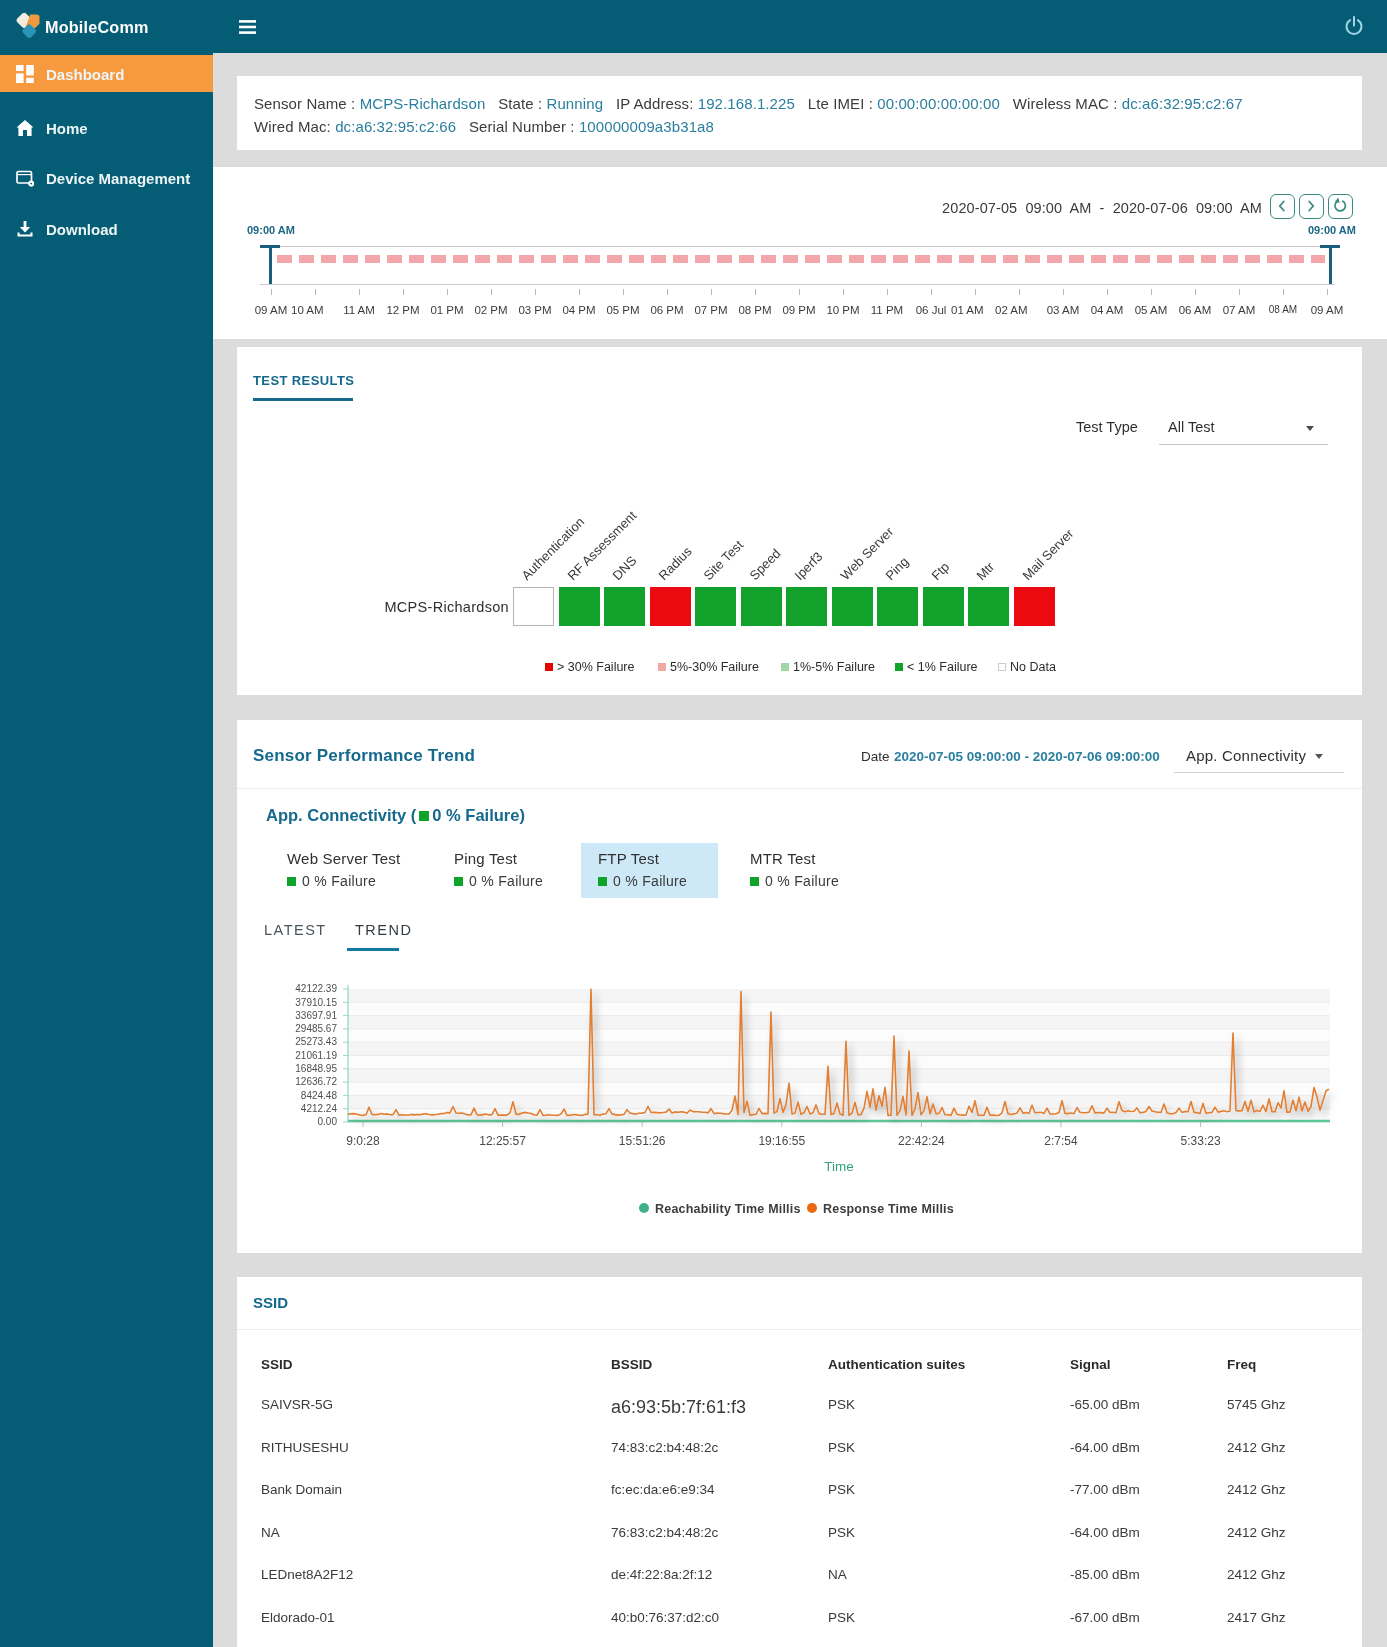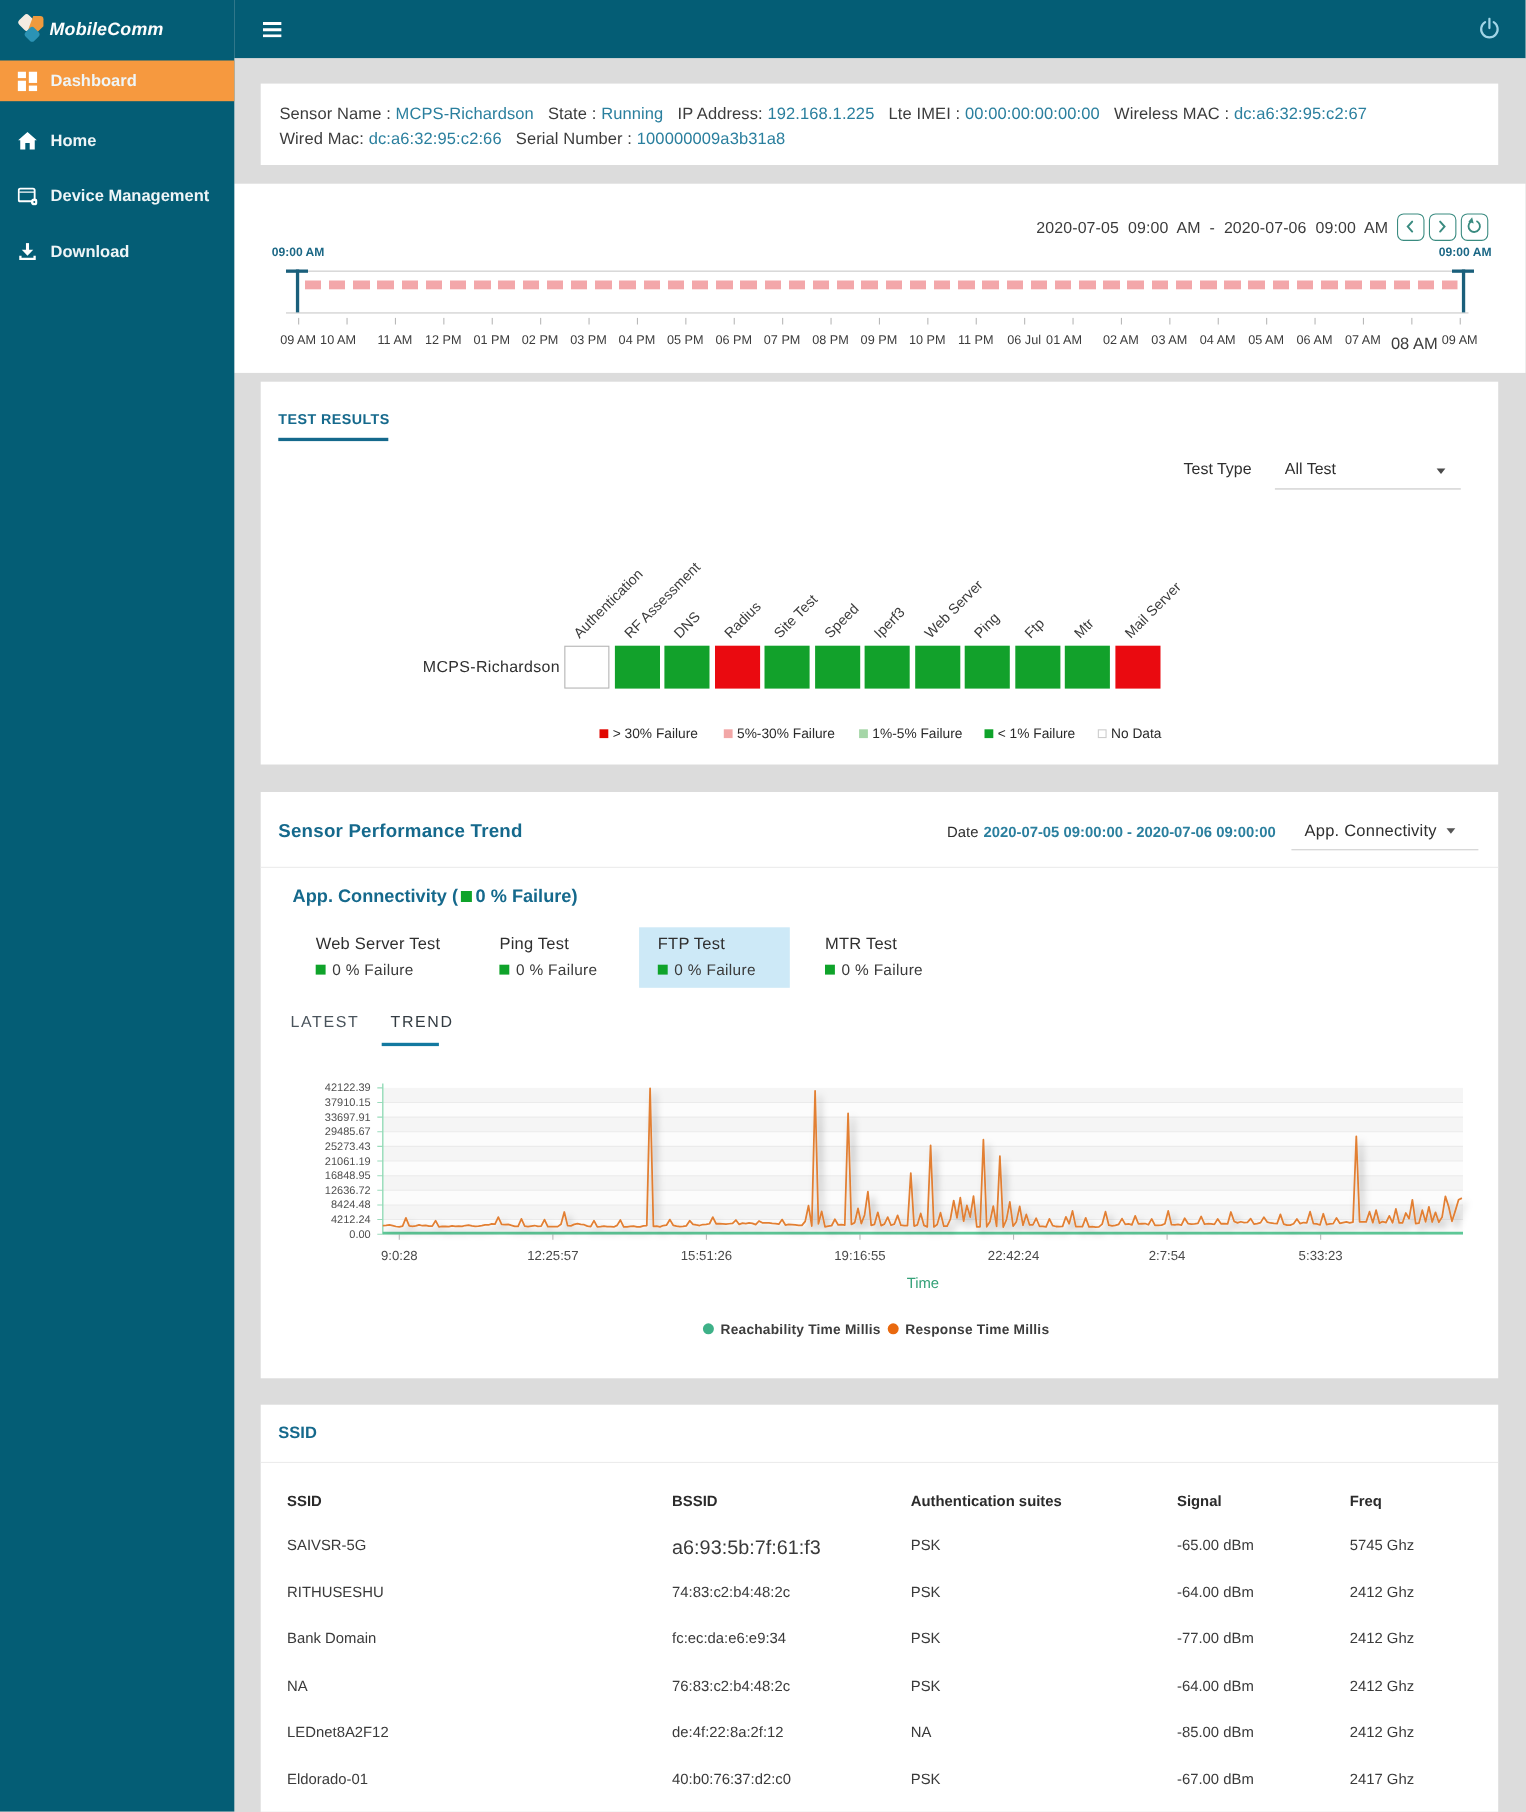--- a/index.html
+++ b/index.html
@@ -1,21 +1,21 @@
 <!DOCTYPE html>
 <html><head><meta charset="utf-8"><style>
 * { margin:0; padding:0; box-sizing:border-box; }
 html,body { width:1387px; height:1647px; overflow:hidden; }
 body { font-family:"Liberation Sans", sans-serif; background:#dcdcdc; position:relative; }
 .abs { position:absolute; }
 .sidebar { position:absolute; left:0; top:0; width:213px; height:1647px; background:#045d75; z-index:5; }
 .topbar { position:absolute; left:213px; top:0; width:1174px; height:53px; background:#045d75; }
 .main { position:absolute; left:213px; top:53px; width:1174px; height:1594px; background:#dcdcdc; }
 .card { position:absolute; background:#fff; }
-.logo-txt { position:absolute; left:45px; top:18px; color:#fdfdfd; font-size:16.2px; font-weight:bold; letter-spacing:.2px;font-style:italic; }
+.logo-txt { position:absolute; left:45px; top:18px; color:#fdfdfd; font-size:16.2px; font-weight:bold; letter-spacing:.2px; }
 .menu-item { position:absolute; left:0; width:213px; height:37px; color:#eef5f7; font-size:15px; font-weight:bold; }
 .menu-item .mi-label { position:absolute; left:46px; top:50%; transform:translateY(-50%); }
 .menu-item .mi-icon { position:absolute; left:16px; top:50%; transform:translateY(-50%); width:18px; height:18px; }
 .tealtxt { color:#2a7f9e; }
 .hdr { color:#15698c; font-weight:bold; }
 </style></head>
 <body>
 
 <div class="sidebar">
   <svg class="abs" style="left:15px;top:11px" width="30" height="32" viewBox="0 0 30 32">
@@ -155,27 +155,27 @@
       <div class="abs" style="left:342px;top:137px;width:48px;text-align:center;font-size:11.5px;color:#3c3c3c">04 PM</div>
       <div class="abs" style="left:386px;top:137px;width:48px;text-align:center;font-size:11.5px;color:#3c3c3c">05 PM</div>
       <div class="abs" style="left:430px;top:137px;width:48px;text-align:center;font-size:11.5px;color:#3c3c3c">06 PM</div>
       <div class="abs" style="left:474px;top:137px;width:48px;text-align:center;font-size:11.5px;color:#3c3c3c">07 PM</div>
       <div class="abs" style="left:518px;top:137px;width:48px;text-align:center;font-size:11.5px;color:#3c3c3c">08 PM</div>
       <div class="abs" style="left:562px;top:137px;width:48px;text-align:center;font-size:11.5px;color:#3c3c3c">09 PM</div>
       <div class="abs" style="left:606px;top:137px;width:48px;text-align:center;font-size:11.5px;color:#3c3c3c">10 PM</div>
       <div class="abs" style="left:650px;top:137px;width:48px;text-align:center;font-size:11.5px;color:#3c3c3c">11 PM</div>
       <div class="abs" style="left:694px;top:137px;width:48px;text-align:center;font-size:11.5px;color:#3c3c3c">06 Jul</div>
       <div class="abs" style="left:738px;top:137px;width:48px;text-align:left;font-size:11.5px;color:#3c3c3c">01 AM</div>
-      <div class="abs" style="left:782px;top:137px;width:48px;text-align:center;font-size:11.5px;color:#3c3c3c">02 AM</div>
+      <div class="abs" style="left:782px;top:137px;width:48px;font-size:11.5px;color:#3c3c3c">02 AM</div>
       <div class="abs" style="left:826px;top:137px;width:48px;text-align:center;font-size:11.5px;color:#3c3c3c">03 AM</div>
       <div class="abs" style="left:870px;top:137px;width:48px;text-align:center;font-size:11.5px;color:#3c3c3c">04 AM</div>
       <div class="abs" style="left:914px;top:137px;width:48px;text-align:center;font-size:11.5px;color:#3c3c3c">05 AM</div>
       <div class="abs" style="left:958px;top:137px;width:48px;text-align:center;font-size:11.5px;color:#3c3c3c">06 AM</div>
       <div class="abs" style="left:1002px;top:137px;width:48px;text-align:center;font-size:11.5px;color:#3c3c3c">07 AM</div>
-      <div class="abs" style="left:1046px;top:137px;width:48px;text-align:right;font-size:15px;color:#3c3c3c">08 AM</div>
+      <div class="abs" style="left:1046px;top:137px;width:48px;text-align:center;font-size:10px;color:#3c3c3c">08 AM</div>
       <div class="abs" style="left:1090px;top:137px;width:48px;text-align:center;font-size:11.5px;color:#3c3c3c">09 AM</div>
 </div>
 
 <div class="card" style="left:24px;top:294px;width:1125px;height:348px">
   <div class="abs" style="left:16px;top:26px;font-size:13px;letter-spacing:.4px"><span class="hdr">TEST RESULTS</span></div>
   <div class="abs" style="left:16px;top:51px;width:100px;height:3px;background:#15698c"></div>
   <div class="abs" style="left:839px;top:72px;font-size:14.5px;color:#2f2f2f">Test Type</div>
   <div class="abs" style="left:931px;top:72px;font-size:14.5px;color:#2f2f2f">All Test</div>
   <div class="abs" style="left:922px;top:97px;width:169px;height:1px;background:#c6c6c6"></div>
   <div class="abs" style="left:1069px;top:79px;width:0;height:0;border-left:4px solid transparent;border-right:4px solid transparent;border-top:5px solid #4a4a4a"></div>

